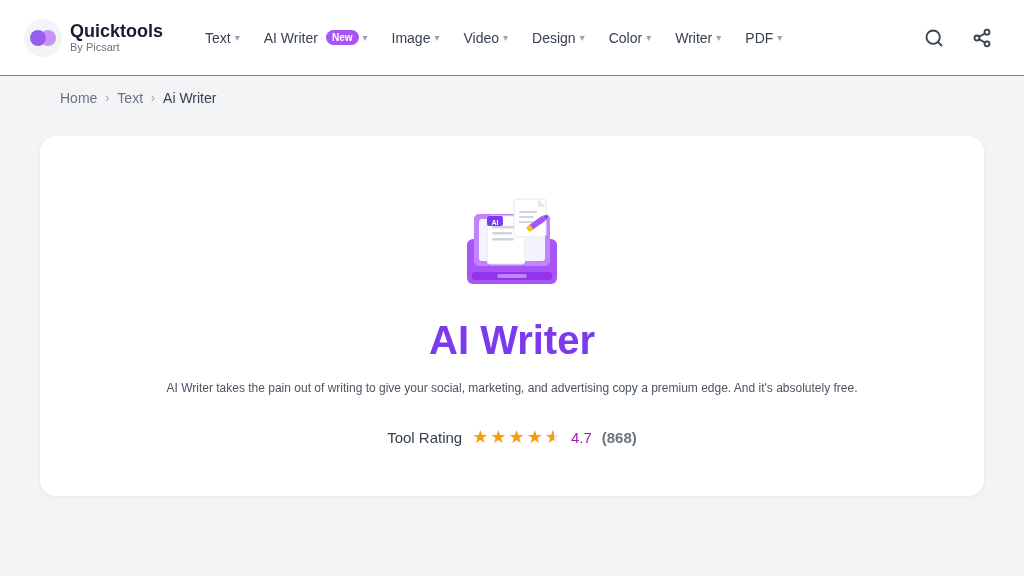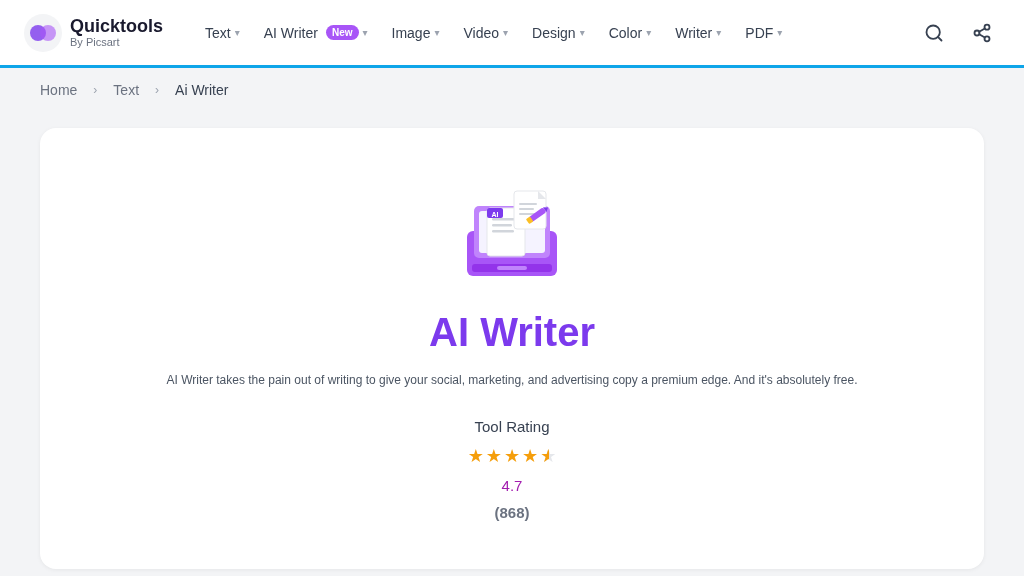--- a/index.html
+++ b/index.html
@@ -1,22 +1,22 @@
 <!DOCTYPE html>
 <html><head>
   <meta charset="utf-8">
   <style>
     * { margin: 0; padding: 0; box-sizing: border-box; }
     body { font-family: -apple-system, BlinkMacSystemFont, 'Segoe UI', sans-serif; background: #f3f4f6; min-height: 576px; }
 
     
     .header {
       background: #fff;
-      border-bottom: 3px solid #0ea5e9;
-      height: 68px;
+      border-bottom: 1px solid #0ea5e9;
+      height: 76px;
       display: flex;
       align-items: center;
       padding: 0 24px;
       gap: 32px;
       position: sticky;
       top: 0;
       z-index: 100;
     }
     .logo-area {
       display: flex;
@@ -92,24 +92,24 @@
       align-items: center;
       justify-content: center;
       border-radius: 50%;
       color: #374151;
       font-size: 18px;
     }
 
     
     .breadcrumb-bar {
       background: #f3f4f6;
-      padding: 14px 40px;
-      display: flex;
-      align-items: center;
-      gap: 16px;
+      padding: 14px 60px;
+      display: flex;
+      align-items: center;
+      gap: 8px;
       font-size: 14px;
       color: #6b7280;
     }
     .breadcrumb-bar a {
       color: #6b7280;
       text-decoration: none;
       cursor: pointer;
     }
     .breadcrumb-bar .active-crumb {
       color: #374151;
@@ -157,21 +157,20 @@
       margin-bottom: 28px;
     }
 
     
     .rating-row {
       display: flex;
       align-items: center;
       gap: 10px;
       font-size: 15px;
       color: #374151;
-      flex-direction: column;
     }
     .rating-label { font-weight: 500; }
     .stars {
       display: flex;
       gap: 2px;
       align-items: center;
     }
     .star { color: #f59e0b; font-size: 18px; }
     .rating-num { font-weight: 400; color: #a21caf; }
     .rating-count { color: #6b7280; font-weight: bold; }

